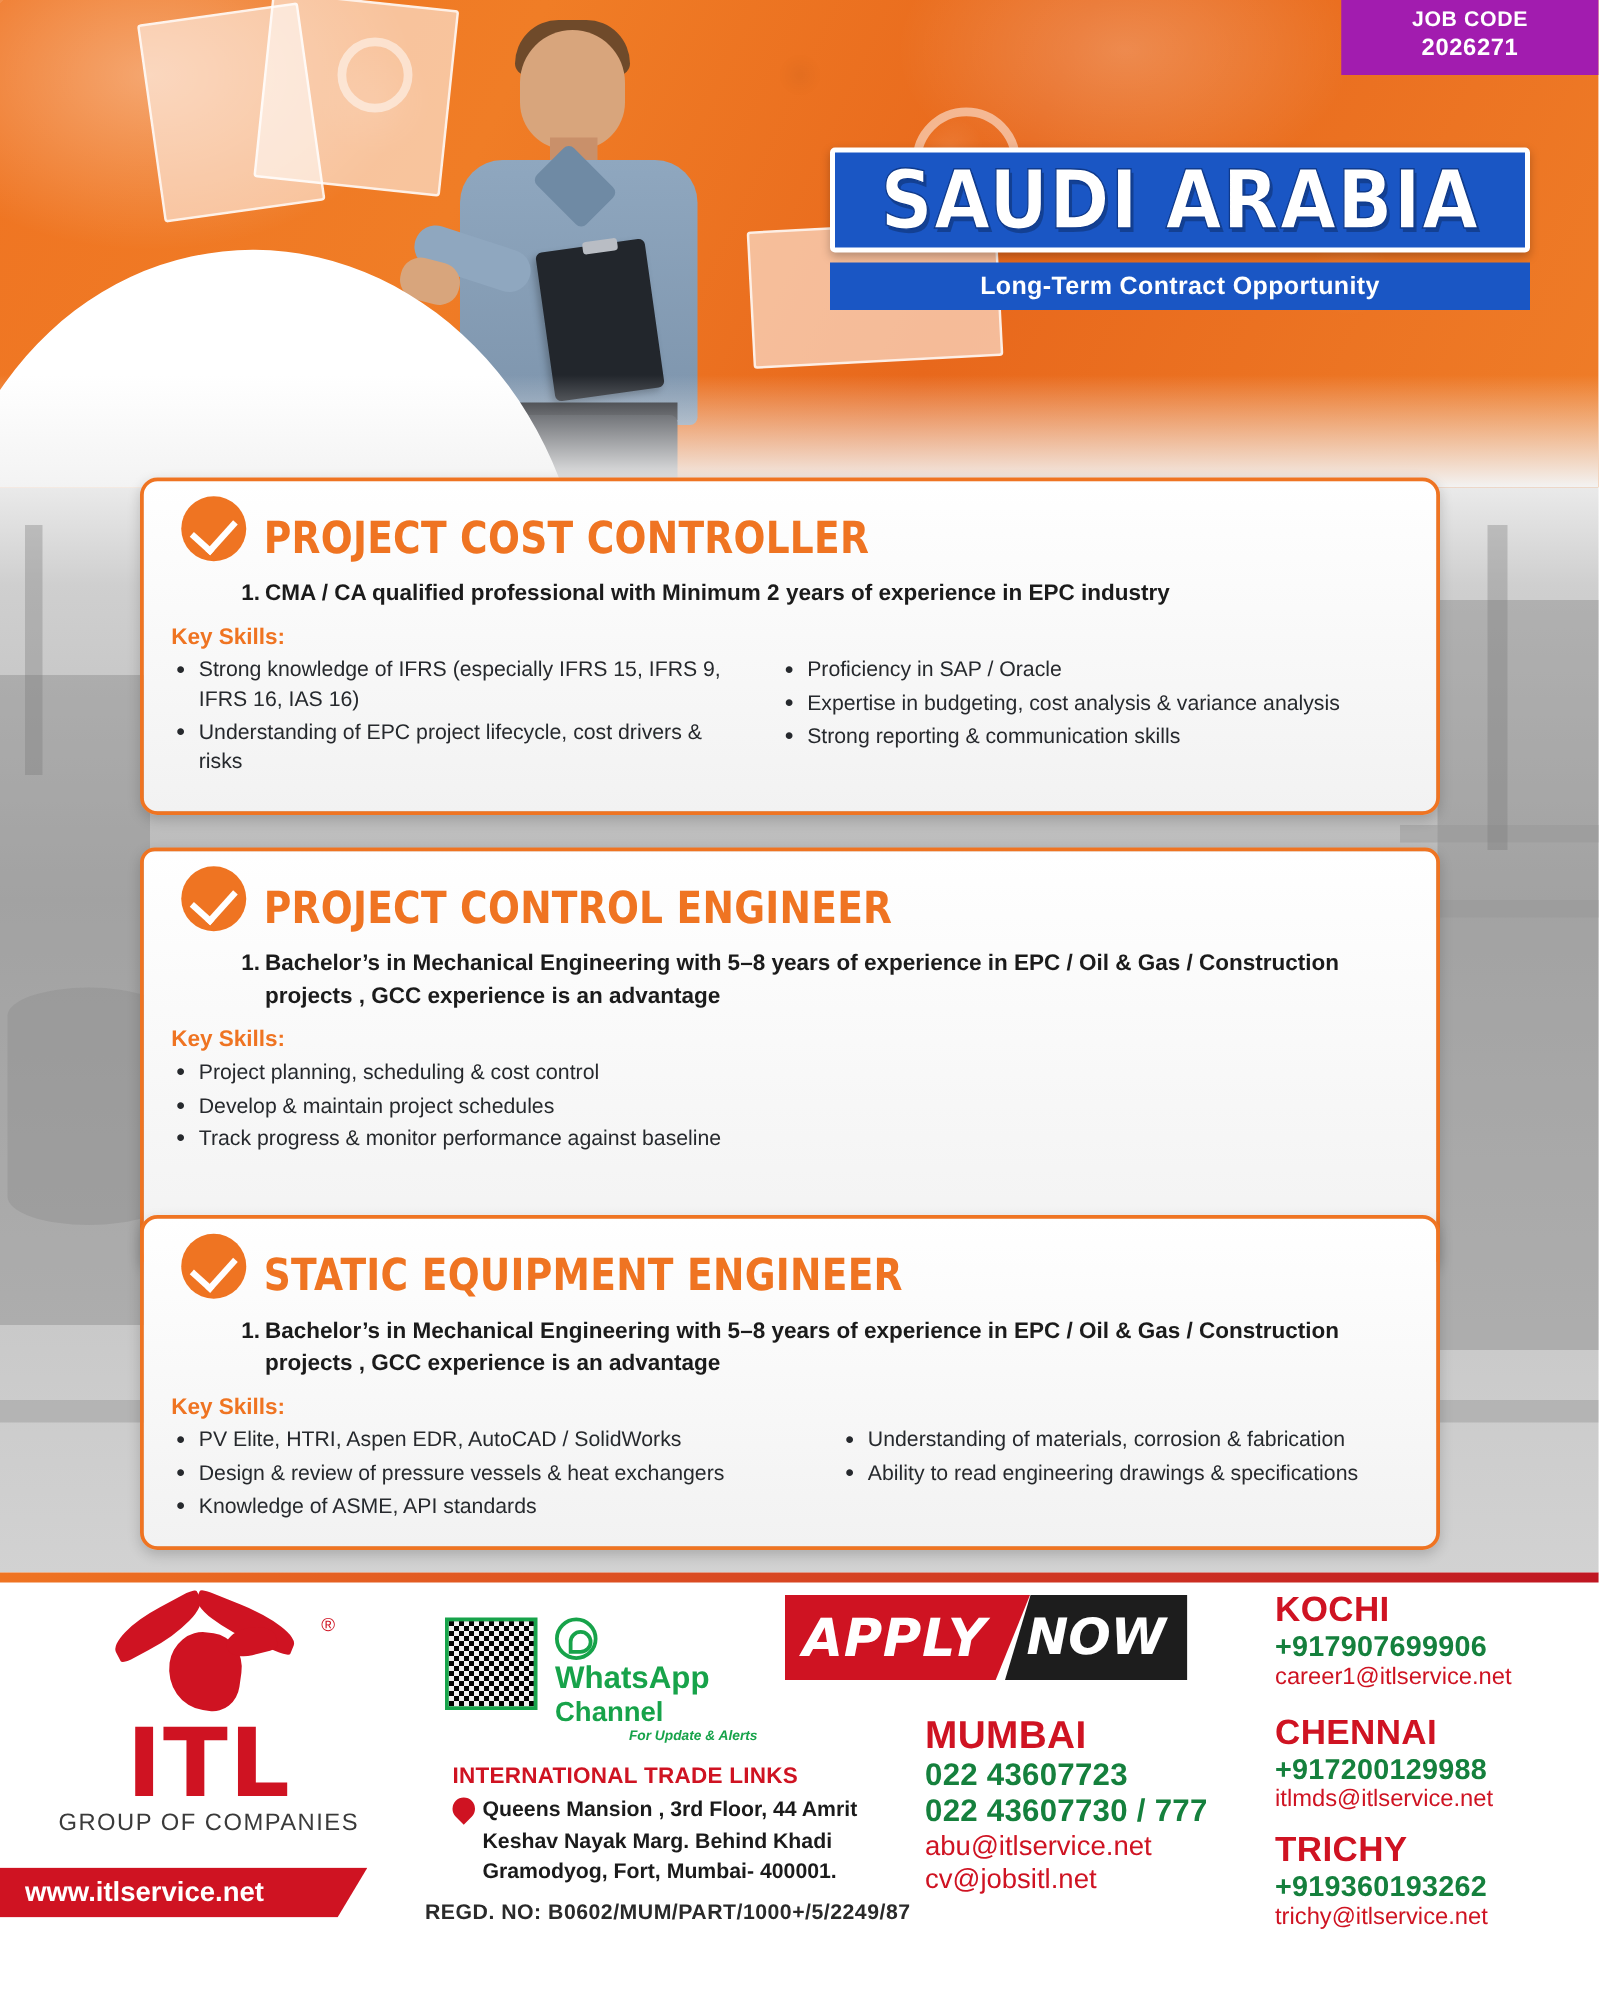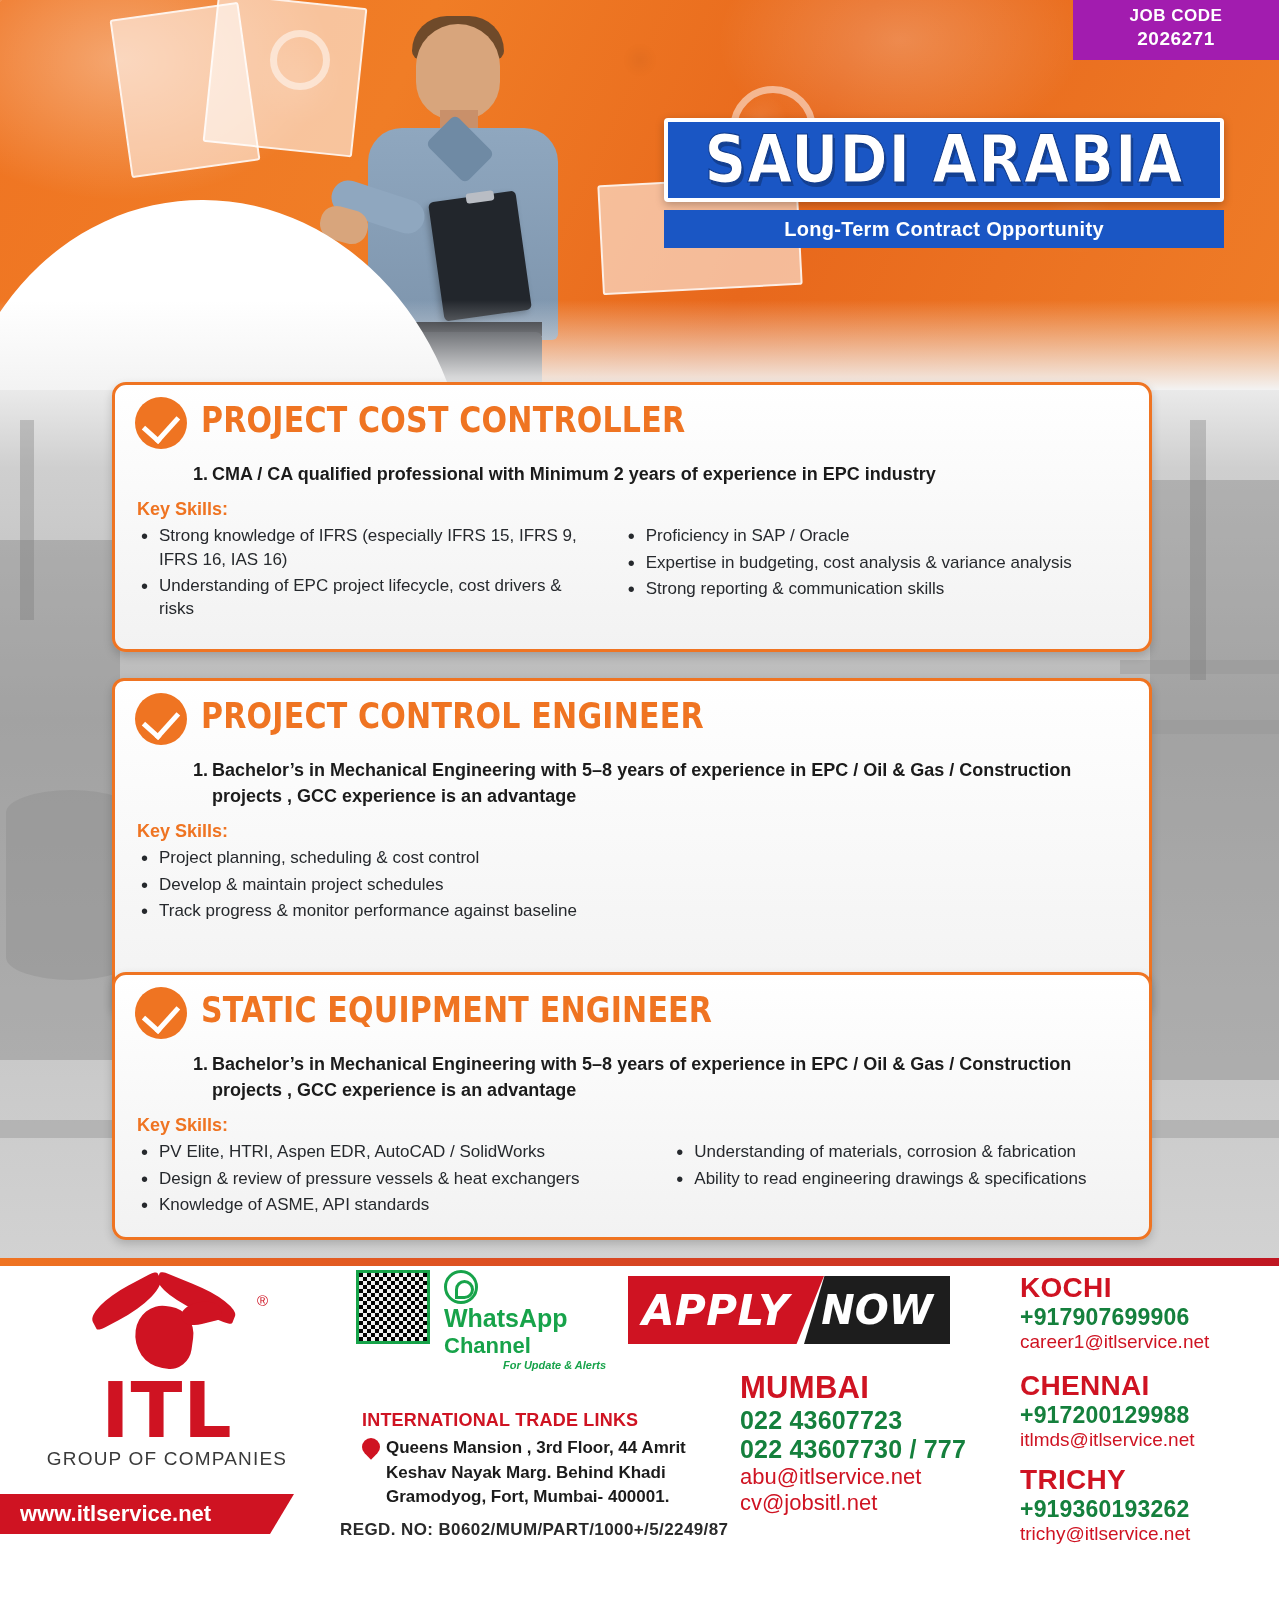--- a/index.html
+++ b/index.html
@@ -148,21 +148,21 @@
     position: absolute; left: 112px; width: 1040px;
     background: linear-gradient(180deg,#ffffff 0%, #f2f2f2 100%);
     border: 3px solid #ef7422; border-radius: 14px;
     box-shadow: 0 4px 10px rgba(0,0,0,.18);
     padding: 16px 20px 14px 22px;
   }
   #card1 { top: 382px; height: 270px; }
   #card2 { top: 678px; height: 336px; border-radius: 12px; }
   #card3 { top: 972px; height: 268px; }
 
-  .card-head { display: flex; align-items: flex-start; gap: 14px; margin-left: 0; }
+  .card-head { display: flex; align-items: flex-end; gap: 14px; margin-left: 10px; }
   .tick {
     width: 52px; height: 52px; border-radius: 50%; background: #ef7422;
     position: relative; flex: 0 0 auto; margin-left: -2px; margin-top: -4px;
   }
   .tick::after {
     content: ""; position: absolute; left: 15px; top: 11px;
     width: 17px; height: 28px; border: 5px solid #fff;
     border-top: none; border-left: none; transform: rotate(42deg);
   }
   .role {
@@ -219,21 +219,21 @@
     text-align: center; font-size: 19px; letter-spacing: 1.2px; color: #3a3a3a; margin-top: 2px;
   }
   .site-ribbon {
     position: absolute; left: -6px; top: 236px; width: 300px; height: 40px;
     background: #cf1322; clip-path: polygon(0 0, 100% 0, 92% 100%, 0 100%);
     color: #fff; font-size: 22px; font-weight: bold; display: flex;
     align-items: center; padding-left: 26px;
   }
 
   
-  .qr-block { position: absolute; left: 356px; top: 12px; width: 250px; }
+  .qr-block { position: absolute; left: 356px; top: 36px; width: 250px; }
   .qr {
     width: 74px; height: 74px; border: 3px solid #17a34a; padding: 3px; float: left;
     background:
       repeating-linear-gradient(90deg,#111 0 4px, #fff 4px 8px),
       repeating-linear-gradient(180deg,#111 0 4px, #fff 4px 8px);
     background-blend-mode: difference;
   }
   .wa-row { margin-left: 88px; }
   .wa-icon {
     width: 34px; height: 34px; border-radius: 50%; background: #fff;

